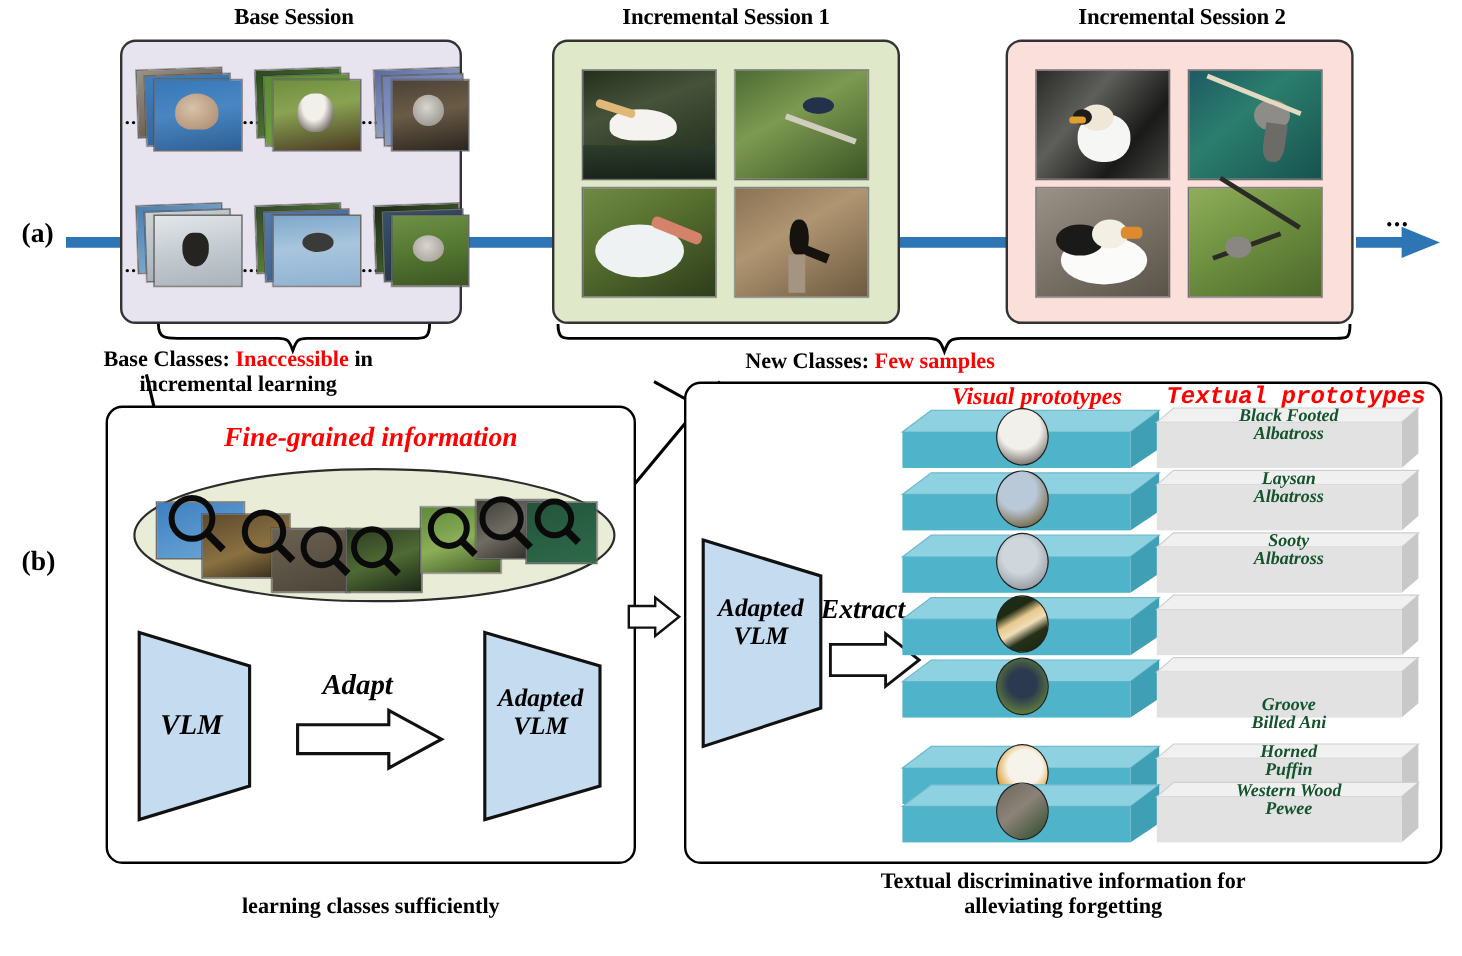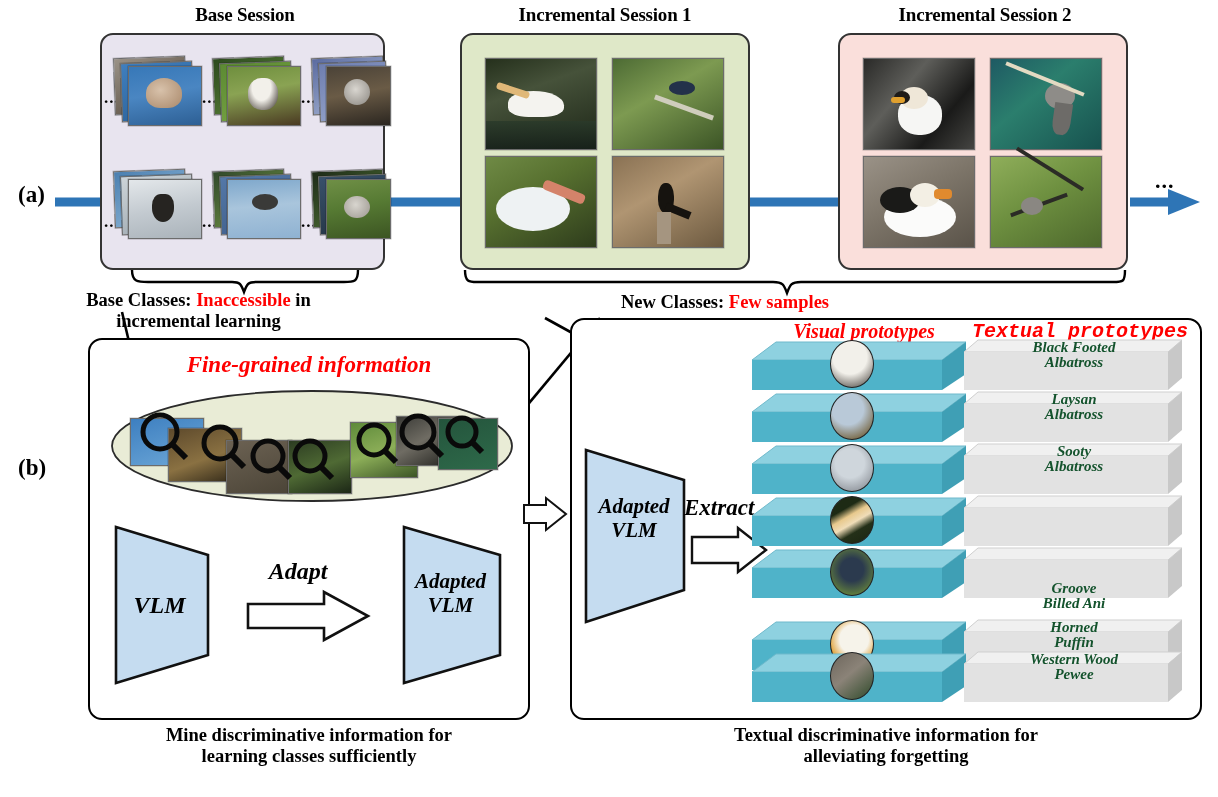--- a/index.html
+++ b/index.html
@@ -219,21 +219,21 @@
 <div class="abs ital" style="left:398px;top:570px;width:105px;text-align:center;font-size:21px;line-height:1.12;">
   <span>Adapted</span><br>
   <span>VLM</span>
 </div>
 
 <svg class="abs" style="left:522px;top:495px;width:48px;height:38px;" viewBox="0 0 48 38">
   <polygon points="2,10 24,10 24,3 44,19 24,35 24,28 2,28" fill="#fff" stroke="#111" stroke-width="2"></polygon>
 </svg>
 
 <div class="abs capt" style="left:88px;top:725px;width:442px;">
-  <span>Mine discriminative information for</span><br>
+  <br>
   <span>learning classes sufficiently</span>
 </div>
 
 <div class="abs boxpanel" style="left:570px;top:318px;width:632px;height:402px;"></div>
 
 <div class="abs" style="left:748px;top:320px;width:232px;text-align:center;font-style:italic;font-weight:bold;font-size:20px;color:#ff0000;">Visual prototypes</div>
 <div class="abs" style="left:962px;top:320px;width:236px;text-align:center;font-style:italic;font-weight:bold;font-size:20px;color:#ff0000;font-family:Liberation Mono, monospace;">Textual prototypes</div>
 
 <svg class="abs" style="left:578px;top:448px;width:120px;height:176px;" viewBox="0 0 120 176">
   <polygon points="8,2 106,32 106,142 8,174" fill="#c5dcf0" stroke="#111" stroke-width="2.6"></polygon>

